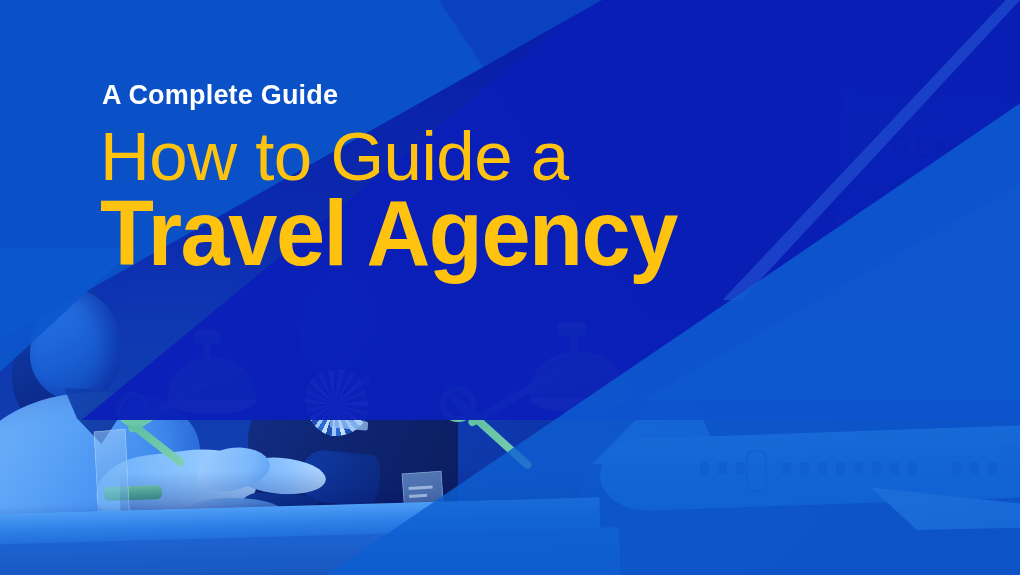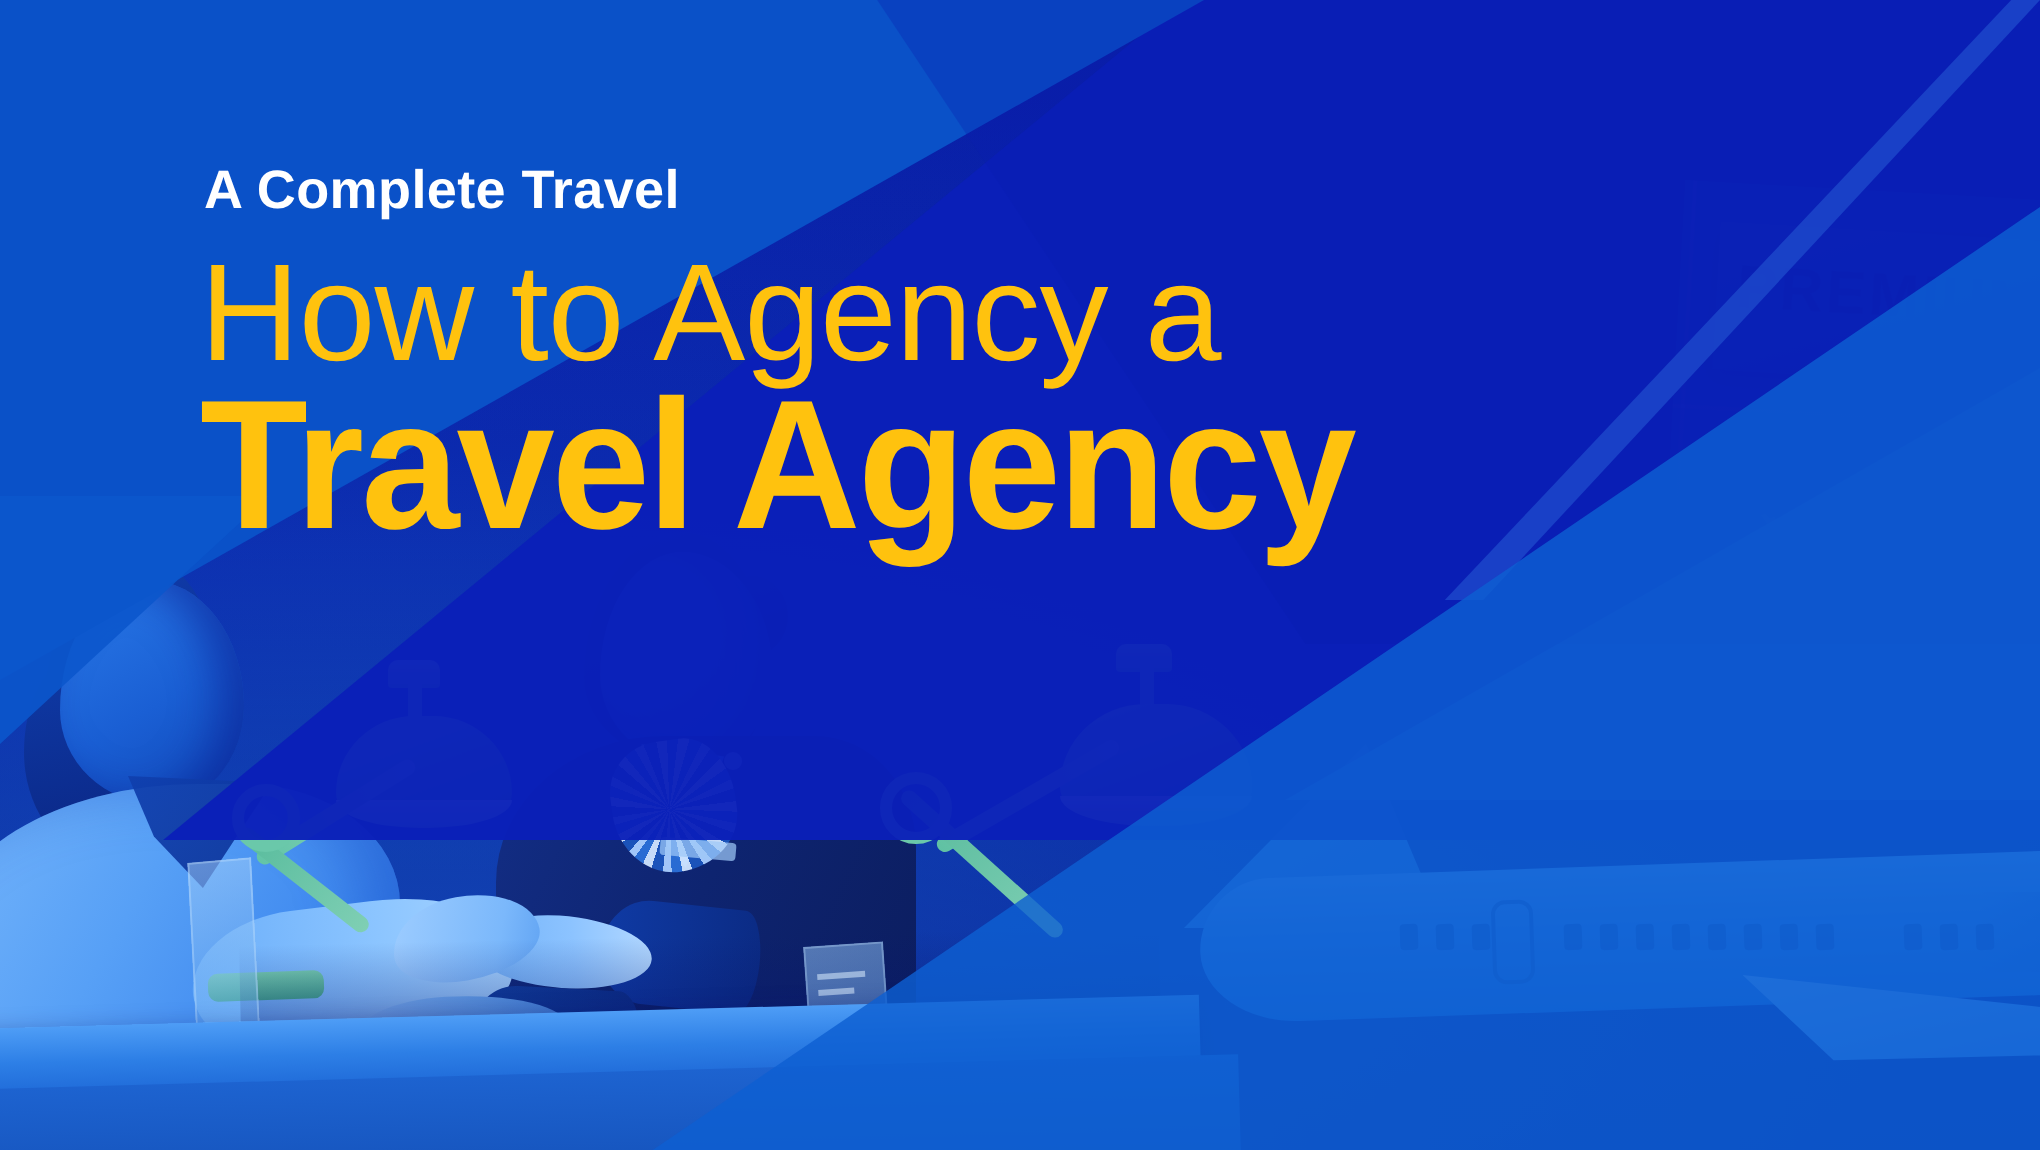--- a/index.html
+++ b/index.html
@@ -682,18 +682,18 @@
     <span class="ov-navy-1"></span>
     <span class="ov-blue-1"></span>
     <span class="ov-line-1"></span>
     <span class="ov-topleft"></span>
     <span class="ov-mid-dark"></span>
     <span class="ov-lightblue"></span>
     <span class="ov-leftband"></span>
   </div>
 
   <div class="copy">
-    <p class="kicker">A Complete Travel</p>
-    <p class="head-1">How to Agency a</p>
+    <p class="kicker">A Complete Guide</p>
+    <p class="head-1">How to Guide a</p>
     <p class="head-2">Travel Agency</p>
   </div>
 
 </div>
 
 </body></html>

